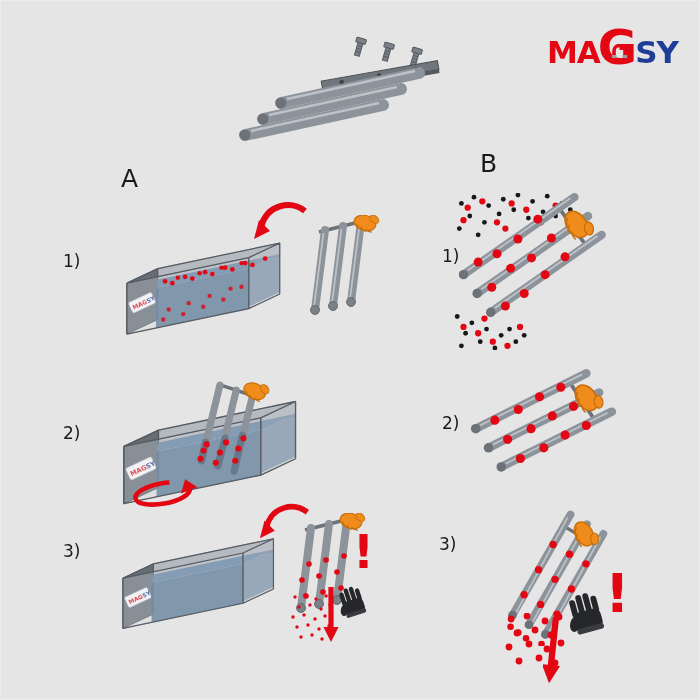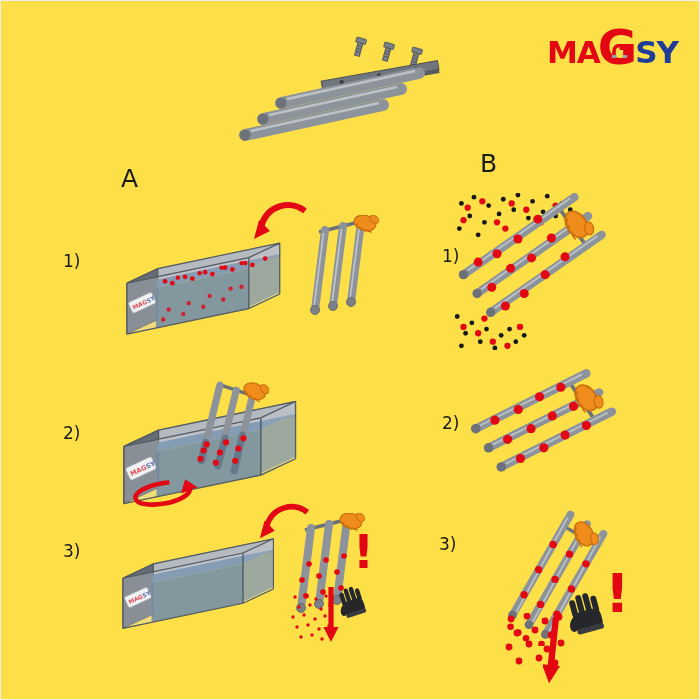--- a/index.html
+++ b/index.html
@@ -1,16 +1,16 @@
 <!DOCTYPE html>
 <html><head>
 <meta charset="utf-8">
 <style>
   html,body{margin:0;padding:0;background:#fff;}
-  .canvas{position:relative;width:700px;height:700px;background:#fde047;
+  .canvas{position:relative;width:700px;height:700px;background:#e5e5e5;
           font-family:"DejaVu Sans","Liberation Sans",sans-serif;overflow:hidden;border:1px solid #ececec;box-sizing:border-box;}
   .abs{position:absolute;}
   .col-label{font-size:25px;font-weight:500;color:#1a1a1a;}
   .step-label{font-size:17px;font-weight:400;color:#1a1a1a;}
   .logo{display:flex;align-items:flex-end;line-height:1;}
   .logo-ma{font-size:31px;font-weight:800;color:#e30613;letter-spacing:-1px;}
   .logo-g{position:relative;font-size:48px;font-weight:800;color:#e30613;margin:0 -2px;line-height:.85;}
   .logo-g .magnet{position:absolute;left:13px;top:17px;}
   .logo-sy{font-size:31px;font-weight:800;color:#1f3d96;letter-spacing:-1px;}
   .bang{color:#e30613;font-weight:800;line-height:1;}

